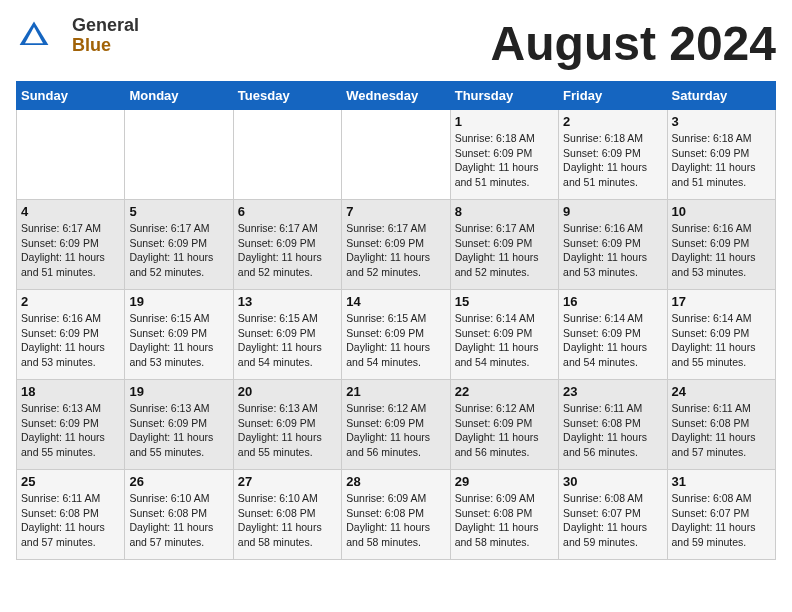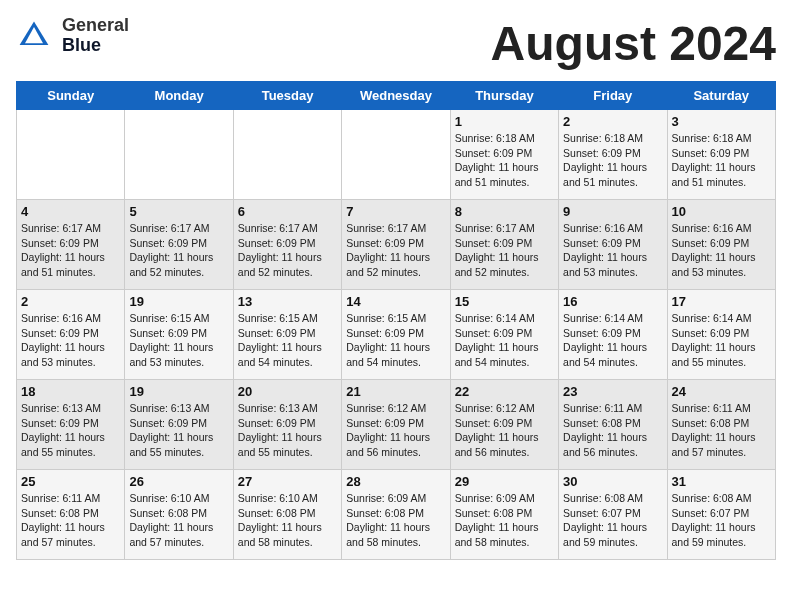--- a/index.html
+++ b/index.html
@@ -12,29 +12,29 @@
     }
     .header {
       display: flex;
       align-items: flex-start;
       justify-content: space-between;
       margin-bottom: 10px;
     }
     .logo {
       display: flex;
       align-items: center;
-      gap: 10px;
+      gap: 20px;
     }
     .logo-text {
       font-size: 18px;
       font-weight: bold;
       line-height: 1.1;
     }
     .logo-general { color: #333; }
-    .logo-blue { color: #0f172a; }
+    .logo-blue { color: #a16207; }
     .logo-icon {
       width: 36px;
       height: 36px;
     }
     .title-block {
       text-align: right;
     }
     .title-block h1 {
       font-size: 48px;
       font-weight: bold;
@@ -47,21 +47,21 @@
     }
     .calendar {
       width: 100%;
       border-collapse: collapse;
       font-size: 11px;
     }
     .calendar thead th {
       background: #1565c0;
       color: #fff;
       padding: 6px 4px;
-      text-align: center;
+      text-align: left;
       font-size: 13px;
       font-weight: bold;
       border: 1px solid #1565c0;
     }
     .calendar tbody td {
       border: 1px solid #ccc;
       vertical-align: top;
       padding: 4px;
       height: 90px;
       width: 108px;

